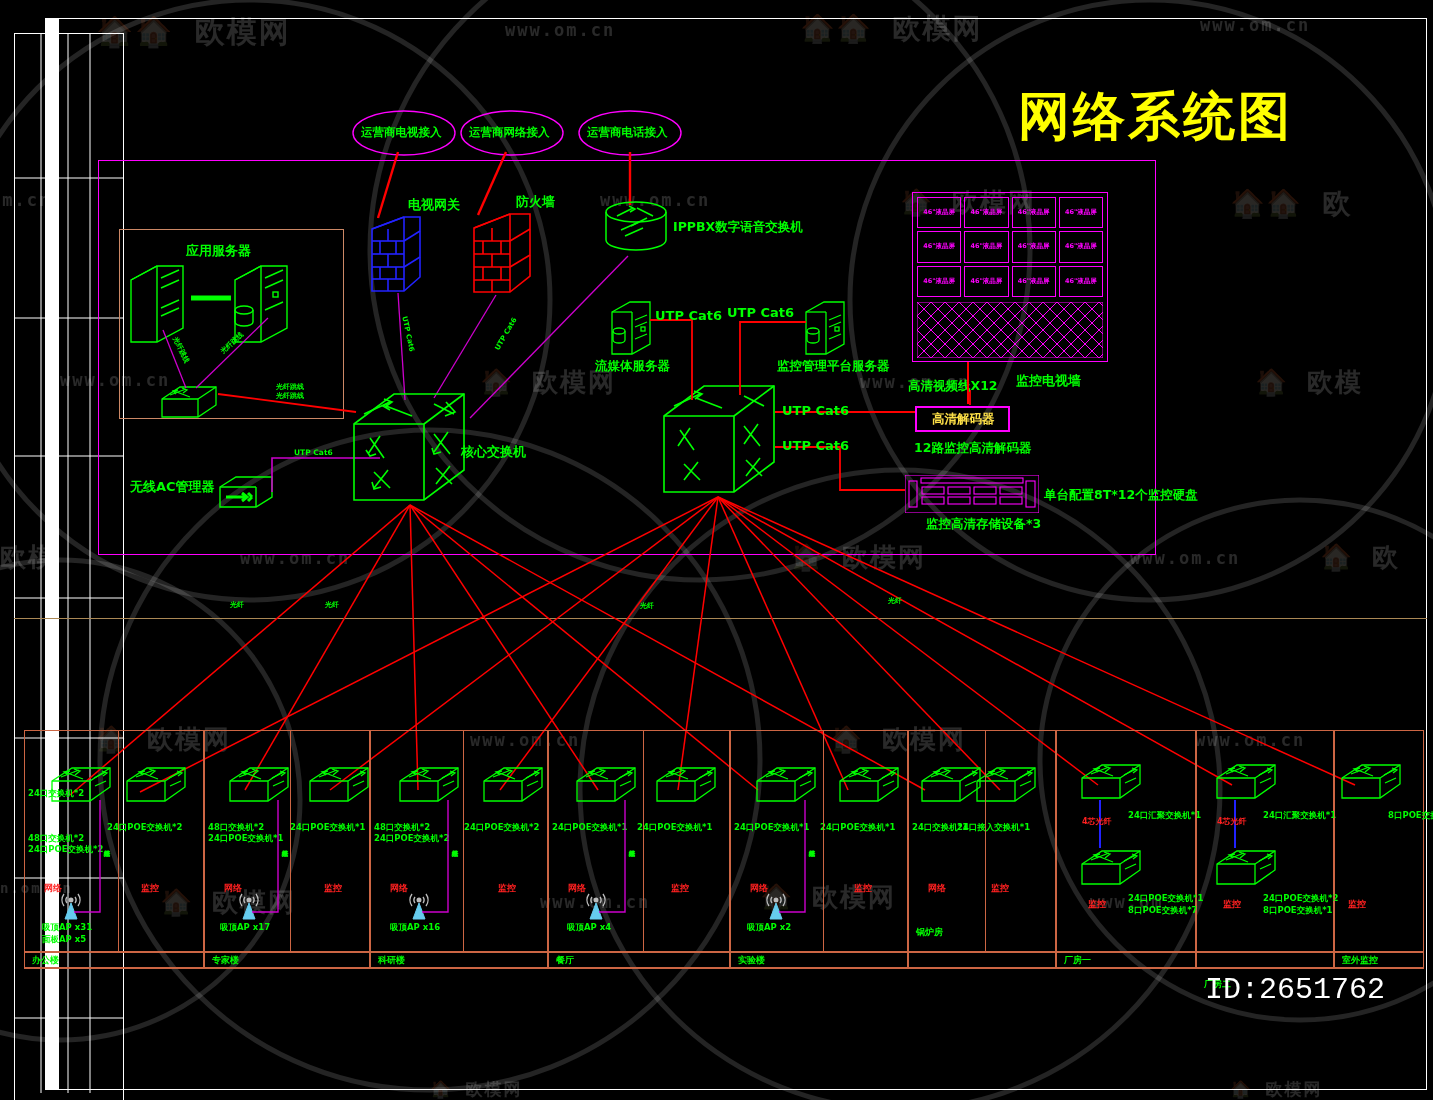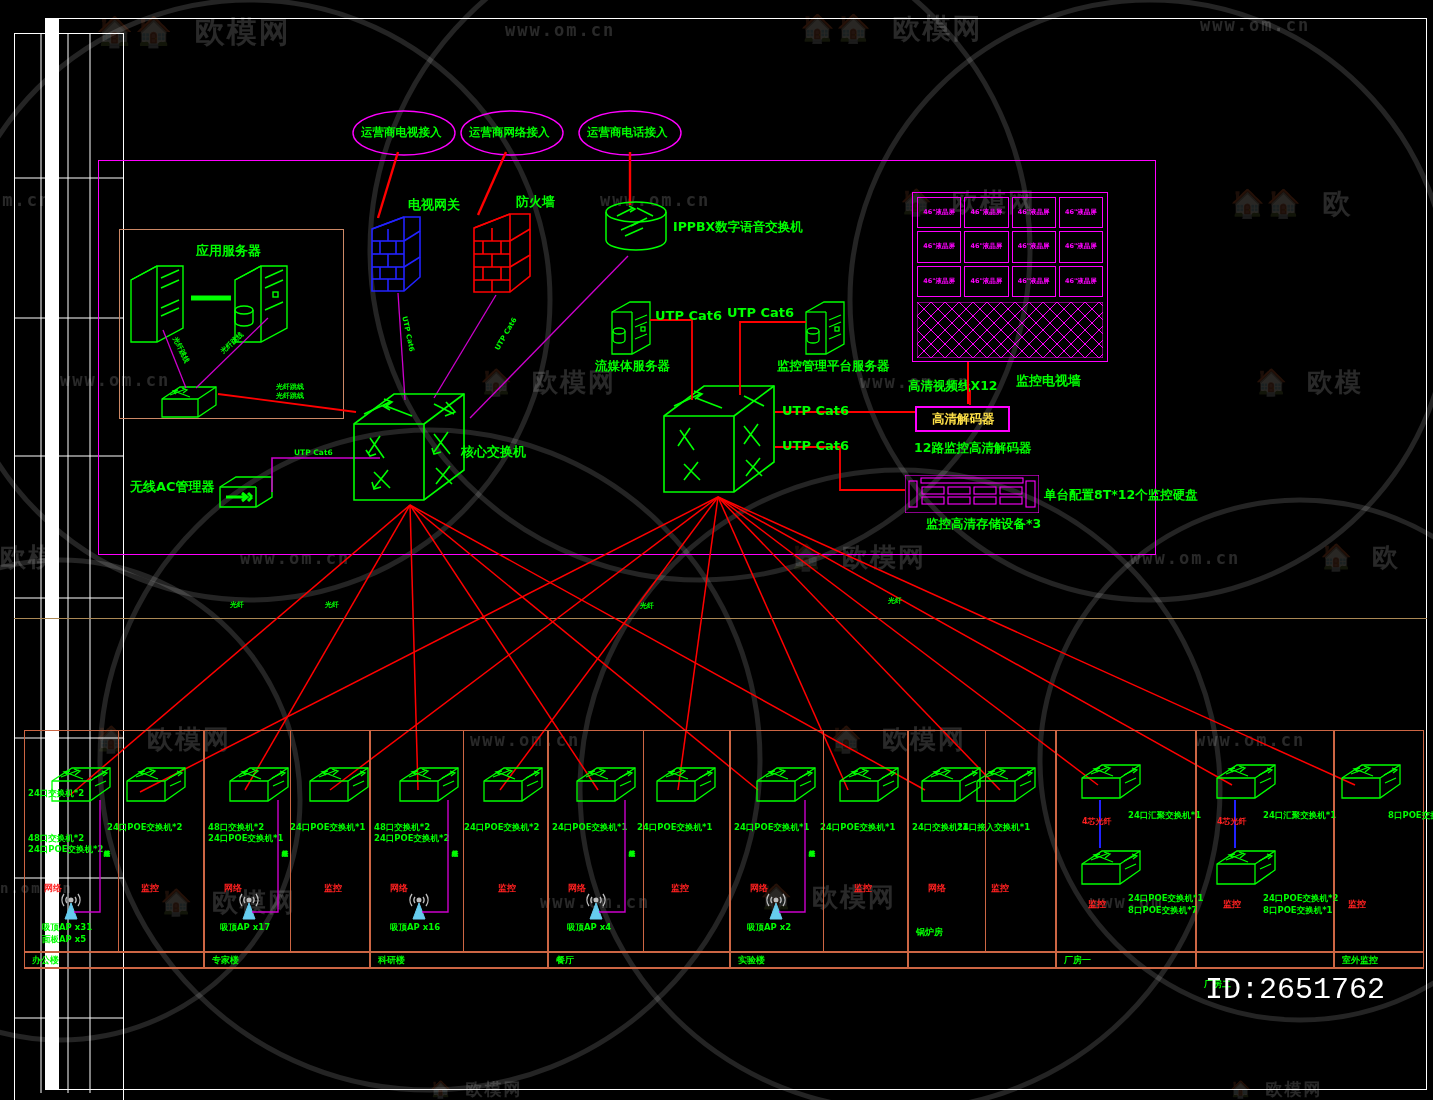--- a/index.html
+++ b/index.html
@@ -78,20 +78,21 @@
       <line x1="0" y1="285" x2="110" y2="285"></line>
       <line x1="0" y1="423" x2="110" y2="423"></line>
       <line x1="0" y1="565" x2="110" y2="565"></line>
       <line x1="0" y1="705" x2="110" y2="705"></line>
       <line x1="0" y1="845" x2="110" y2="845"></line>
       <line x1="0" y1="985" x2="110" y2="985"></line>
     </g>
   </svg>
   <div class="box" style="left:45px;top:18px;width:1382px;height:1072px;border-left:14px solid #fff;"></div>
 
+  <div class="txt y" style="left:1018px;top:82px;font-size:52px;letter-spacing:3px;">网络系统图</div>
 
   <div class="box" style="left:98px;top:160px;width:1058px;height:395px;border:1.5px solid #ff00ff;"></div>
 
   <div class="abs" style="left:98px;top:160px;width:1058px;height:1px;background:#ff00ff;"></div>
 
   <div class="abs">
     <svg class="abs" style="left:352px;top:110px;" width="104" height="46">
       <ellipse cx="52" cy="23" rx="51" ry="22" fill="none" stroke="#ff00ff" stroke-width="1.4"></ellipse>
     </svg>
     <div class="txt g" style="left:361px;top:125px;font-size:11.5px;">运营商电视接入</div>
@@ -173,21 +174,21 @@
         <path d="M14 16 L30 8 M26 6 L32 9 L27 12"></path>
         <path d="M50 16 L34 8"></path>
         <path d="M18 30 L36 22 M22 36 L40 28"></path>
         <path d="M44 18 L28 26"></path>
       </g>
     </svg>
     <div class="txt g" style="left:673px;top:219px;font-size:12.5px;">IPPBX数字语音交换机</div>
   </div>
 
   <div class="box" style="left:119px;top:229px;width:225px;height:190px;border:1px solid #cc8866;"></div>
-  <div class="txt g" style="left:196px;top:242px;font-size:13px;">应用服务器</div>
+  <div class="txt g" style="left:186px;top:242px;font-size:13px;">应用服务器</div>
 
   <svg class="abs" style="left:125px;top:258px;" width="210" height="90">
     <g stroke="#00ff00" stroke-width="1.4" fill="none">
       <polygon points="6,22 32,8 58,8 58,70 32,84 6,84"></polygon>
       <line x1="6" y1="22" x2="32" y2="8"></line>
         <line x1="32" y1="8" x2="32" y2="84"></line>
       <path d="M36 20 L54 12 M36 30 L54 22 M36 50 L54 42 M36 58 L54 50"></path>
       <polygon points="110,22 136,8 162,8 162,70 136,84 110,84"></polygon>
       <line x1="110" y1="22" x2="136" y2="8"></line>
         <line x1="136" y1="8" x2="136" y2="84"></line>

